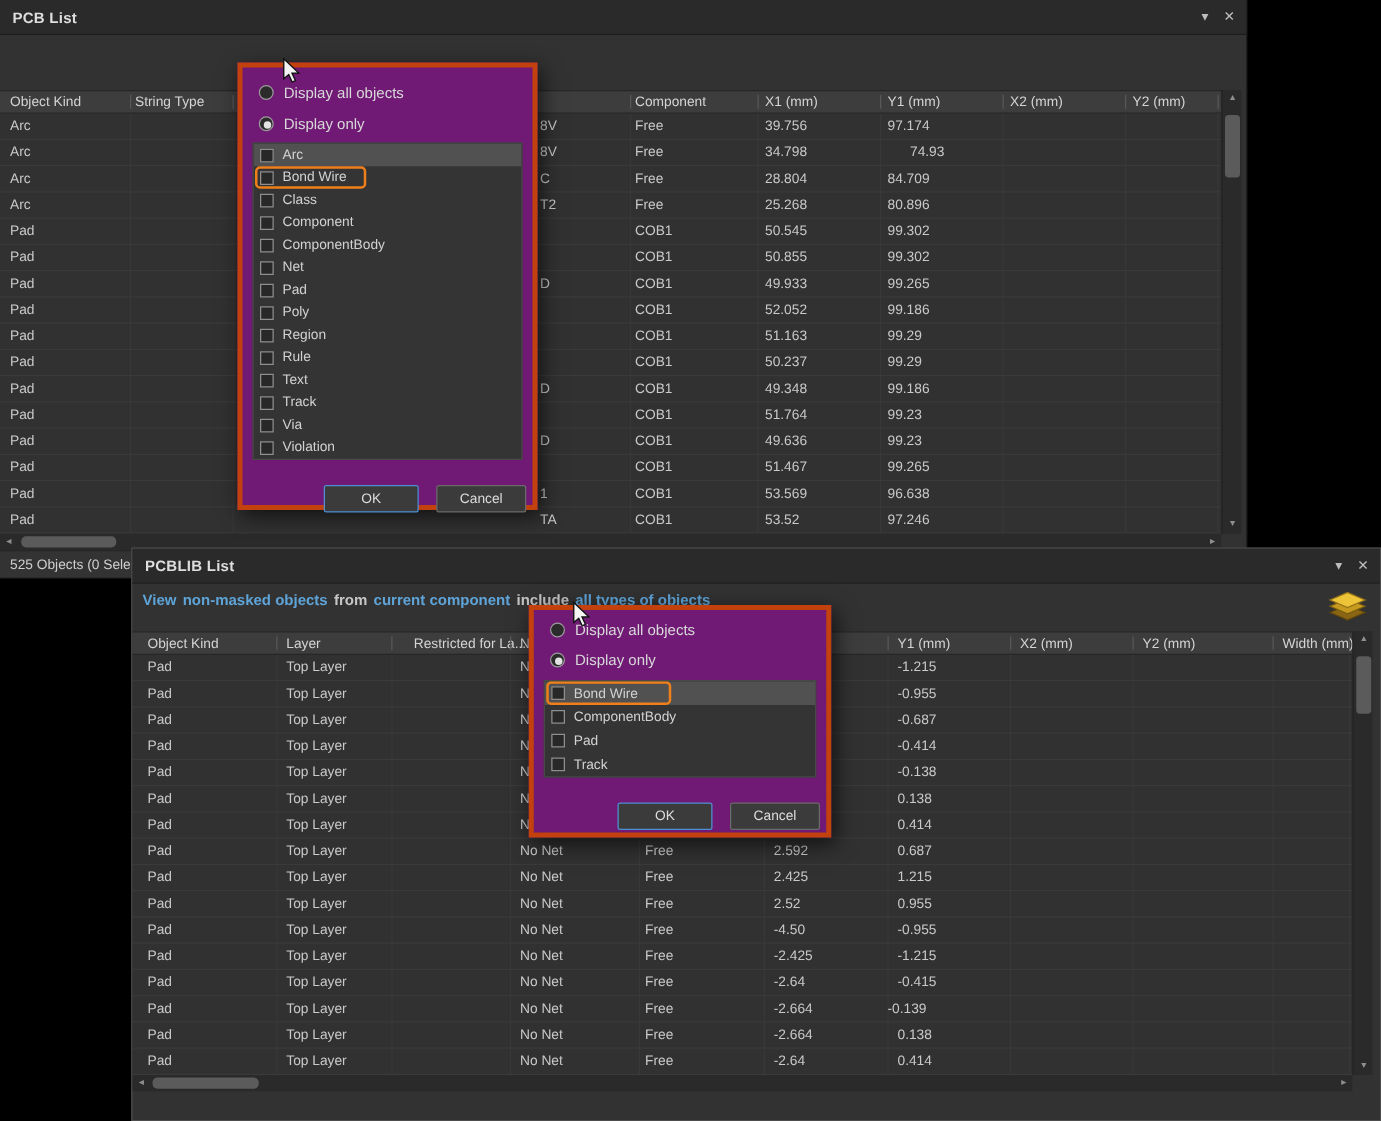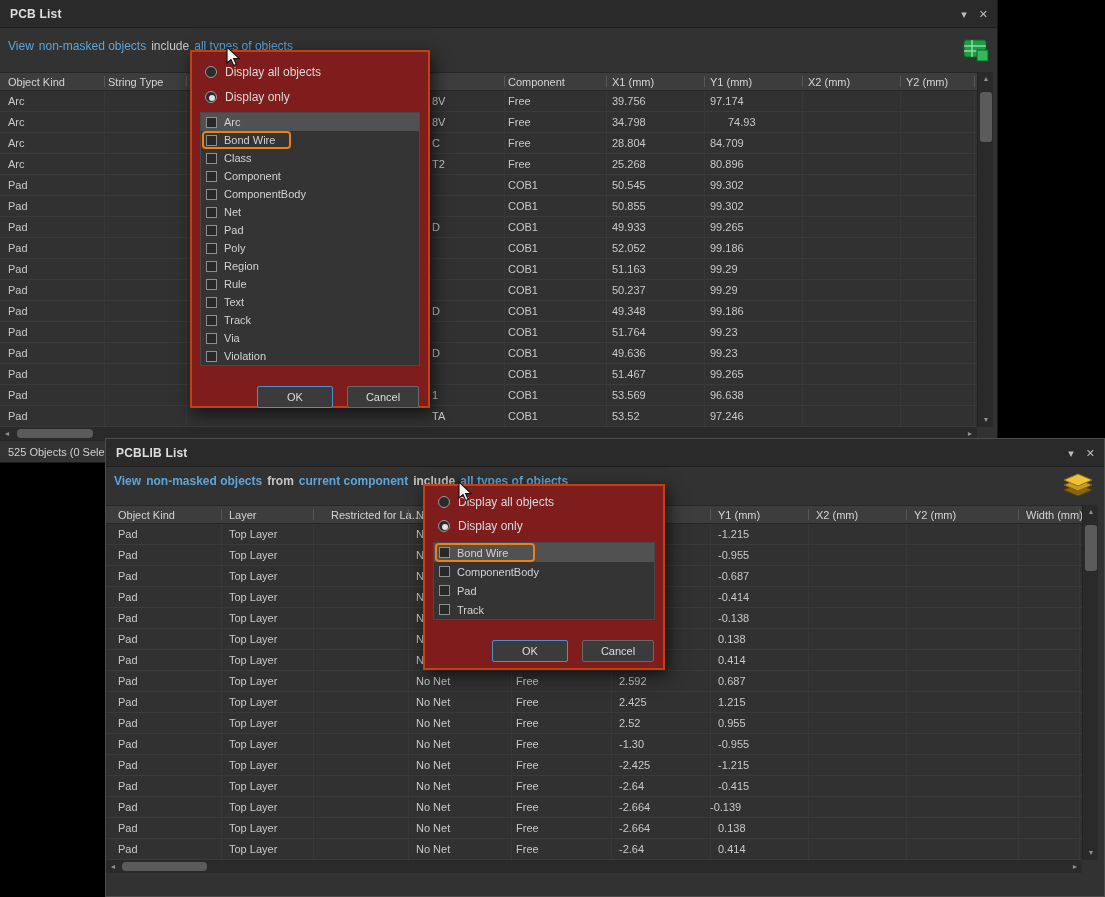--- a/index.html
+++ b/index.html
@@ -57,21 +57,21 @@
   #pcblib-vscroll .vthumb { top:20px; height:46px; }
   .hthumb { position:absolute; top:2px; height:9px; background:#5b5b5b; border-radius:4px; }
   #pcb-hscroll .hthumb { left:17px; width:76px; }
   #pcblib-hscroll .hthumb { left:16px; width:85px; }
 
   .statusbar { position:absolute; left:0; right:0; background:#333; border-top:1px solid #262626; }
   #pcb-status { top:440px; height:22px; }
   #pcblib-status { top:434px; height:23px; }
   .status-text { position:absolute; left:8px; top:5px; font-size:11px; color:#cfcfcf; white-space:nowrap; }
 
-  .popup { position:absolute; background:#7f1d1d; border:2px solid #c2410c; box-shadow:3px 5px 16px rgba(0,0,0,.65); z-index:6; }
+  .popup { position:absolute; background:#701a75; border:4px solid #c2410c; box-shadow:3px 5px 16px rgba(0,0,0,.65); z-index:6; }
   #popup-top { left:190px; top:50px; width:240px; height:358px; }
   #popup-bottom { left:423px; top:484px; width:242px; height:186px; }
   .prow { position:absolute; left:13px; display:flex; align-items:center; gap:8px; height:16px; }
   #popup-top .r1 { top:12px; } #popup-top .r2 { top:37px; }
   #popup-bottom .r1 { top:8px; } #popup-bottom .r2 { top:32px; }
   .radio { width:12px; height:12px; border-radius:50%; border:1px solid #9a9a9a; background:#2b2b2b; position:relative; flex:none; }
   .radio.checked::after { content:""; position:absolute; left:3px; top:3px; width:6px; height:6px; border-radius:50%; background:#e3e3e3; }
   .plabel { font-size:12px; color:#d8d8d8; white-space:nowrap; }
   .plist { position:absolute; left:8px; width:calc(100% - 16px); background:#343434; border:1px solid #484848; overflow:hidden; }
   #popup-top .plist { top:60px; height:254px; }
@@ -101,32 +101,20 @@
 <div class="stage">
 
   <section class="panel" id="pcb-panel">
     <div class="titlebar">
       <span class="title">PCB List</span>
       <span class="win-btns">
         <span class="win-btn">▾</span>
         <span class="win-btn">✕</span>
       </span>
     </div>
-    <div class="toolbar" id="pcb-toolbar">
-      <span class="tb-links" id="pcb-toolbar-links"><span class="tb-link">View</span><span class="tb-link">non-masked objects</span><span class="tb-word">include</span><span class="tb-link">all types of objects</span></span>
-      <span class="panel-glyph">
-        <svg width="26" height="24" viewBox="0 0 26 24">
-          <rect x="1" y="2" width="22" height="17" rx="2" fill="#1d9e43" stroke="#0c6426"></rect>
-          <line x1="1" y1="8" x2="23" y2="8" stroke="#a7e6bd" stroke-width="1.2"></line>
-          <line x1="1" y1="13" x2="23" y2="13" stroke="#a7e6bd" stroke-width="1.2"></line>
-          <line x1="9" y1="2" x2="9" y2="19" stroke="#a7e6bd" stroke-width="1.2"></line>
-          <rect x="14" y="12" width="11" height="11" fill="#35b85c" stroke="#0c6426"></rect>
-        </svg>
-      </span>
-    </div>
     <div class="grid-header" id="pcb-grid-header">
         <span class="hcell" style="left: 8px;">Object Kind</span>
         <span class="hcell" style="left: 108px;">String Type</span>
         <span class="hcell" style="left: 508px;">Component</span>
         <span class="hcell" style="left: 612px;">X1 (mm)</span>
         <span class="hcell" style="left: 710px;">Y1 (mm)</span>
         <span class="hcell" style="left: 808px;">X2 (mm)</span>
         <span class="hcell" style="left: 906px;">Y2 (mm)</span>
         <div class="hsep" style="left: 104px;"></div>
         <div class="hsep" style="left: 186px;"></div>
@@ -380,21 +368,21 @@
           <span class="gcell" style="left: 310px;">No Net</span>
           <span class="gcell" style="left: 410px;">Free</span>
           <span class="gcell" style="left: 513px;">2.52</span>
           <span class="gcell" style="left: 612px;">0.955</span>
         </div>
         <div class="grow" style="top: 210px;">
           <span class="gcell" style="left: 12px;">Pad</span>
           <span class="gcell" style="left: 123px;">Top Layer</span>
           <span class="gcell" style="left: 310px;">No Net</span>
           <span class="gcell" style="left: 410px;">Free</span>
-          <span class="gcell" style="left: 513px;">-1.30</span>
+          <span class="gcell" style="left: 513px;">-4.50</span>
           <span class="gcell" style="left: 612px;">-0.955</span>
         </div>
         <div class="grow" style="top: 231px;">
           <span class="gcell" style="left: 12px;">Pad</span>
           <span class="gcell" style="left: 123px;">Top Layer</span>
           <span class="gcell" style="left: 310px;">No Net</span>
           <span class="gcell" style="left: 410px;">Free</span>
           <span class="gcell" style="left: 513px;">-2.425</span>
           <span class="gcell" style="left: 612px;">-1.215</span>
         </div>

